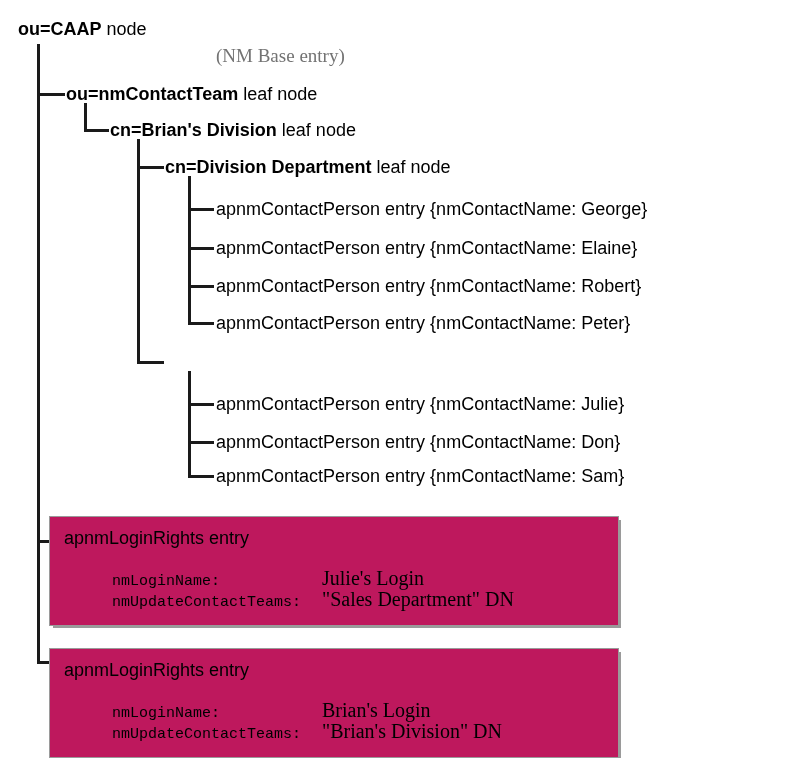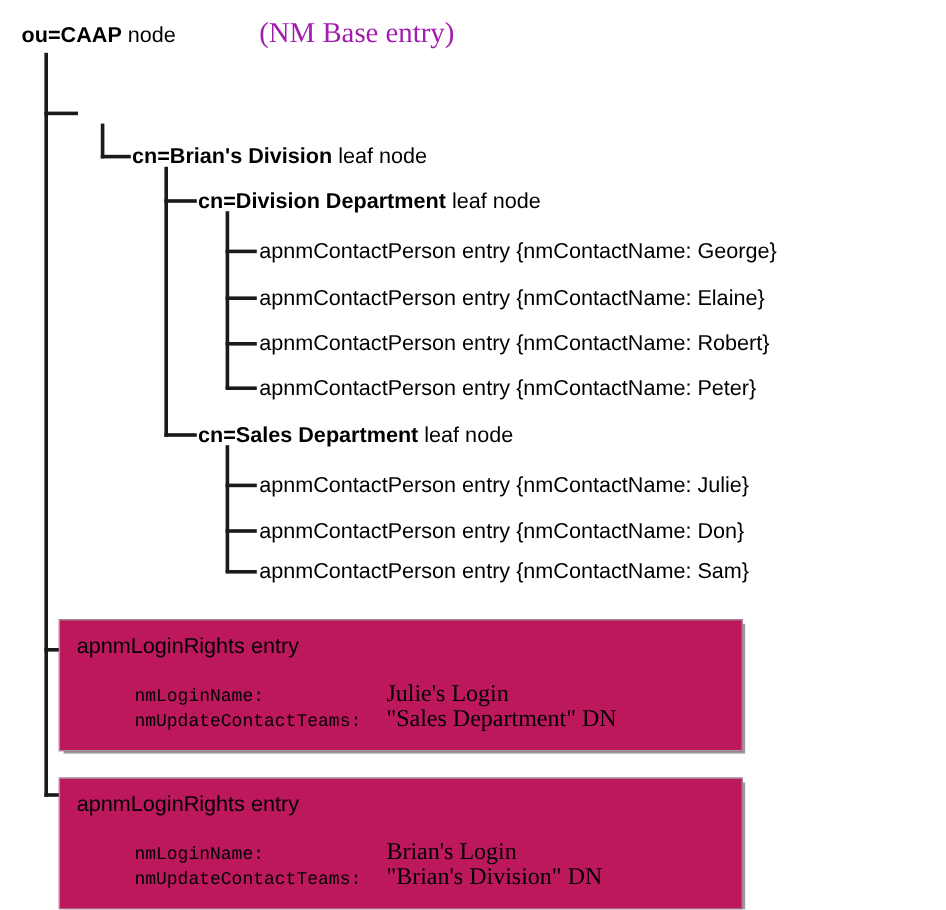--- a/index.html
+++ b/index.html
@@ -33,23 +33,24 @@
   .node-label .dn {
     font-weight: bold;
   }
   .node-label .kind {
     font-weight: normal;
   }
   .serif-note {
     position: absolute;
     white-space: nowrap;
     font-family: "Liberation Serif", serif;
-    font-size: 24px;
+    font-size: 19px;
     line-height: 19px;
-    color: #a21caf;
+    color: #737373;
+    margin-top: 27px;
   }
 
   
   .vline {
     position: absolute;
     width: 3px;
     background: #1a1a1a;
   }
   .hline {
     position: absolute;
@@ -130,32 +131,32 @@
   <div class="hline" style="left:188px; top:322px; width:26px;"></div>
 
   <div class="vline" style="left:188px; top:371px; height:106px;"></div>
   <div class="hline" style="left:188px; top:403px; width:26px;"></div>
   <div class="hline" style="left:188px; top:441px; width:26px;"></div>
   <div class="hline" style="left:188px; top:475px; width:26px;"></div>
 
   <div class="hline" style="left:37px; top:540px; width:14px;"></div>
   <div class="hline" style="left:37px; top:661px; width:14px;"></div>
 
+  <div class="node-label" style="left:66px; top:85px;">
+    <span class="dn">ou=nmContactTeam</span><span class="kind"> leaf node</span>
+  </div>
 
   <div class="node-label" style="left:110px; top:121px;">
     <span class="dn">cn=Brian's Division</span><span class="kind"> leaf node</span>
   </div>
 
   <div class="node-label" style="left:165px; top:158px;">
     <span class="dn">cn=Division Department</span><span class="kind"> leaf node</span>
   </div>
 
-  <div class="node-label" style="left:165px; top:353px;">
-    <span class="dn">cn=Sales Department</span><span class="kind"> leaf node</span>
-  </div>
 
   <div class="node-label" style="left:216px; top:200px;">apnmContactPerson entry {nmContactName: George}</div>
   <div class="node-label" style="left:216px; top:239px;">apnmContactPerson entry {nmContactName: Elaine}</div>
   <div class="node-label" style="left:216px; top:277px;">apnmContactPerson entry {nmContactName: Robert}</div>
   <div class="node-label" style="left:216px; top:314px;">apnmContactPerson entry {nmContactName: Peter}</div>
 
   <div class="node-label" style="left:216px; top:395px;">apnmContactPerson entry {nmContactName: Julie}</div>
   <div class="node-label" style="left:216px; top:433px;">apnmContactPerson entry {nmContactName: Don}</div>
   <div class="node-label" style="left:216px; top:467px;">apnmContactPerson entry {nmContactName: Sam}</div>
 

